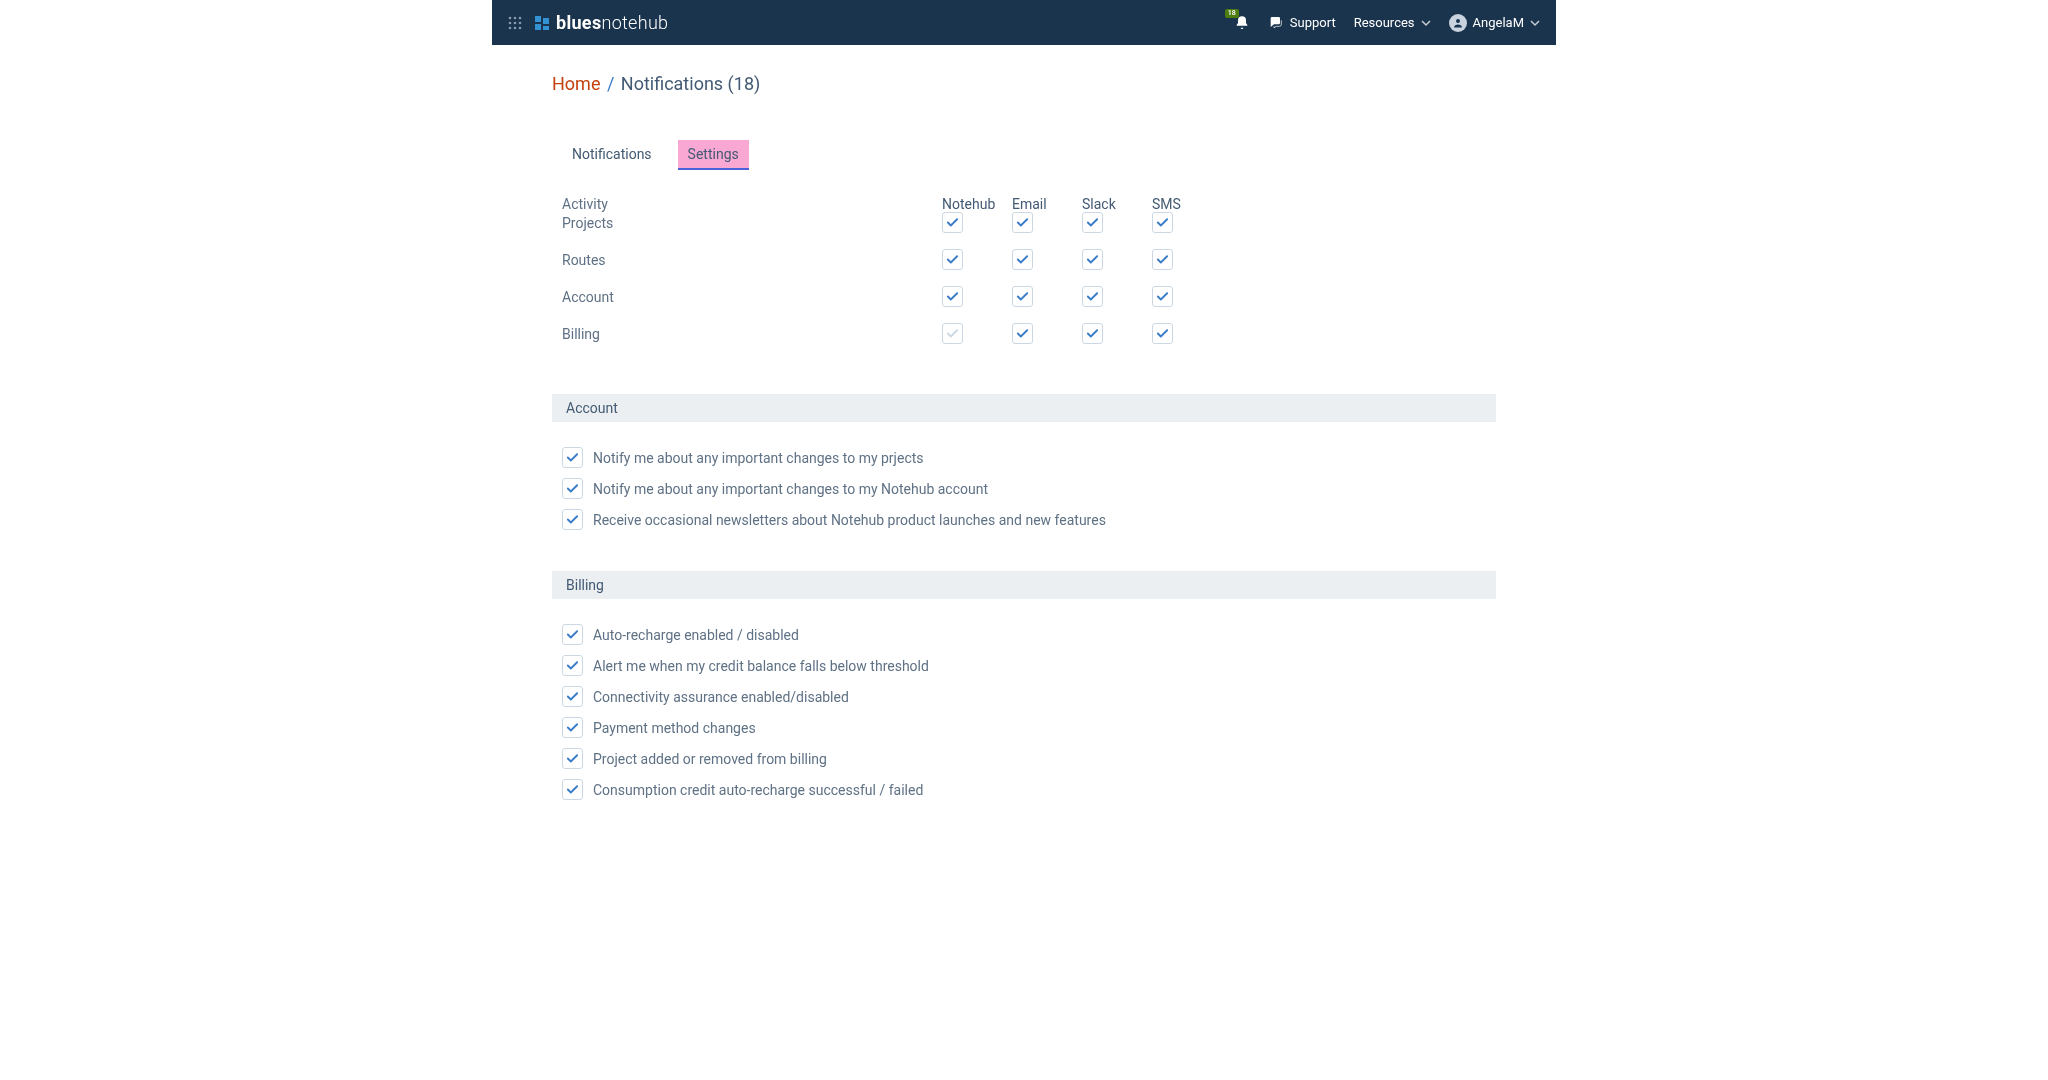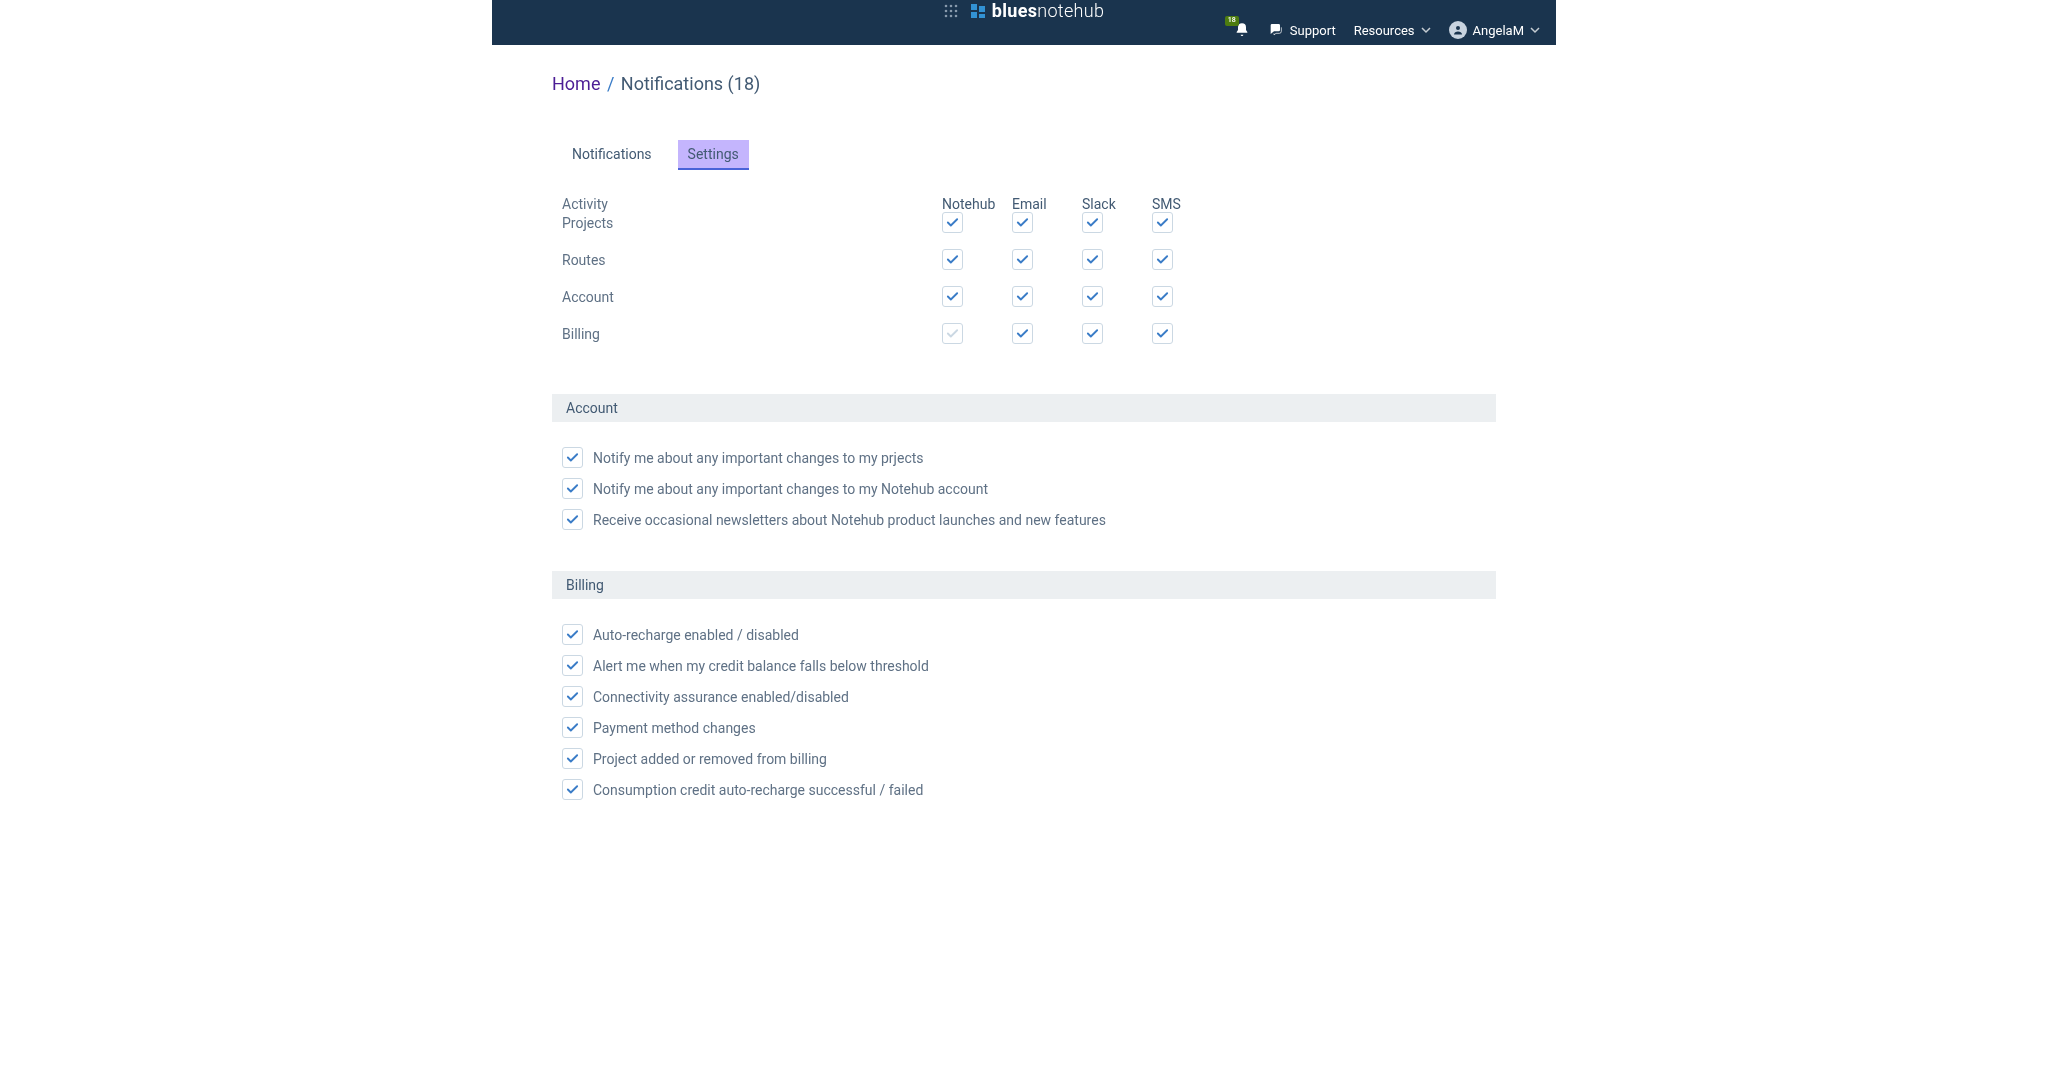--- a/index.html
+++ b/index.html
@@ -6,44 +6,43 @@
 body { font-family: -apple-system, BlinkMacSystemFont, "Segoe UI", Roboto, sans-serif; background: #fff; color: #2d3e50; }
 
 .header {
   background: #1a344e;
   height: 45px;
   display: flex;
   align-items: center;
   padding: 0 16px;
   margin: 0 auto;
   max-width: 1064px;
-  flex-direction: column;
 }
 .header-left { display: flex; align-items: center; gap: 10px; }
 .apps-icon { color: #889aac; display: flex; }
 .logo { display: flex; align-items: center; gap: 4px; }
 .logo-icon { color: #3498db; display: flex; }
 .logo-text { color: #fff; font-weight: 300; font-size: 18px; letter-spacing: 0.3px; }
 .logo-text strong { font-weight: 700; }
 .header-right { margin-left: auto; display: flex; align-items: center; gap: 18px; }
 .header-item { display: flex; align-items: center; gap: 6px; color: #fff; font-size: 13px; cursor: pointer; }
 .bell-wrap { position: relative; display: flex; }
 .bell-badge { position: absolute; top: -6px; left: -9px; background: #4d7c0f; color: #fff; font-size: 7px; padding: 1px 3px; border-radius: 2px; line-height: 1.1; font-weight: 600; }
 .chev { opacity: 0.75; }
 .avatar-circle { width: 18px; height: 18px; border-radius: 50%; background: #c8d3df; display: flex; align-items: center; justify-content: center; }
 .avatar-circle svg { fill: #1a344e; }
 
 .page { max-width: 1064px; margin: 0 auto; padding: 0 60px; }
 .breadcrumb { padding: 28px 0 24px; font-size: 18px; color: #425a73; }
-.breadcrumb a { color: #4c1d95; text-decoration: none; margin-top: 11px; }
+.breadcrumb a { color: #c2410c; text-decoration: none; margin-top: 11px; }
 .breadcrumb .sep { color: #3a7cc7; margin: 0 2px; }
 
 .tabs { display: flex; margin: 22px 0 26px; padding-left: 10px; gap: 16px; }
 .tab { padding: 6px 10px; font-size: 14px; color: #425a73; cursor: pointer; }
-.tab.active { border-bottom: 2px solid #4a63d8; background: #c4b5fd; }
+.tab.active { border-bottom: 2px solid #4a63d8; background: #f9a8d4; }
 
 .settings-table { padding-left: 10px; }
 .settings-header { display: flex; gap: 0; font-size: 14px; color: #425a73; margin-bottom: 0; }
 .settings-row { display: flex; align-items: center; margin-bottom: 16px; }
 .col-activity { flex: 0 0 380px; font-size: 14px; color: #5f7185; }
 .col-check { flex: 0 0 70px; text-align: left; }
 
 .checkbox {
   width: 21px; height: 21px; border: 1px solid #cbd8e3; border-radius: 3px;
   display: inline-flex; align-items: center; justify-content: center;

